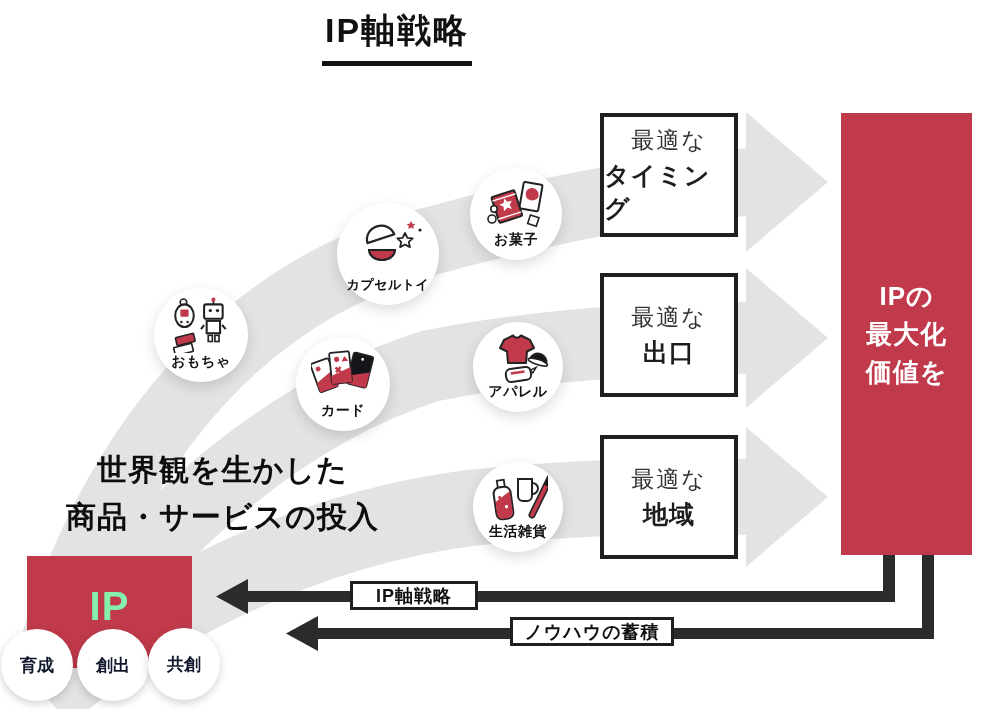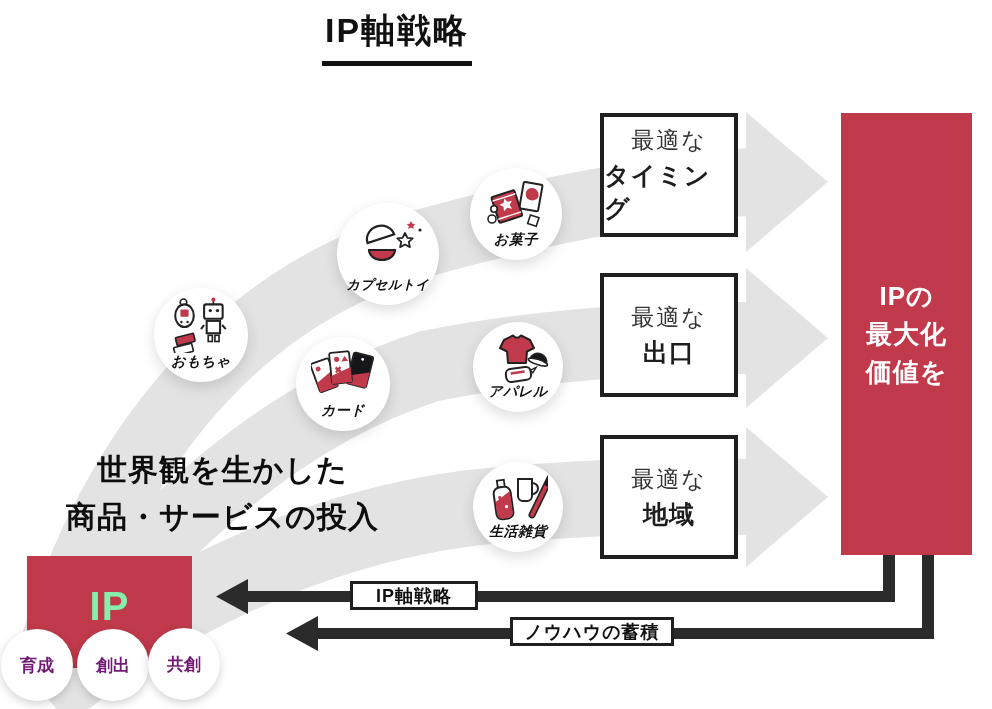--- a/index.html
+++ b/index.html
@@ -35,26 +35,25 @@
     left:27px;top:556px;width:165px;height:112px;background:var(--red);z-index:4;
     display:flex;align-items:center;justify-content:center;padding-bottom:12px;box-sizing:border-box;
   }
   .ip-box-label{color:#86efac;font-size:40px;font-weight:800;letter-spacing:1px;}
   
   .activity-circle{
     width:72px;height:72px;border-radius:50%;background:#fff;z-index:5;
     box-shadow:0 3px 9px rgba(0,0,0,0.18);
     display:flex;align-items:center;justify-content:center;
   }
-  .activity-label{font-size:17px;font-weight:800;color:#701a75;text-align:center;}
+  .activity-label{font-size:17px;font-weight:800;color:#0f172a;text-align:center;}
   
   .product-circle{
     border-radius:50%;background:#fff;z-index:3;
     box-shadow:0 5px 14px rgba(0,0,0,0.14);
-    font-style:italic;
   }
   .product-icon{position:absolute;left:50%;transform:translateX(-50%);top:9px;}
   .product-label{
     position:absolute;left:0;right:0;bottom:11px;text-align:center;
     font-size:14px;font-weight:800;color:#111;letter-spacing:0.5px;white-space:nowrap;
   }
   
   .left-message{left:15px;top:446px;width:415px;text-align:center;z-index:4;}
   .left-message div{font-size:30px;font-weight:900;color:#0d0d0d;line-height:47px;letter-spacing:1px;}
   

